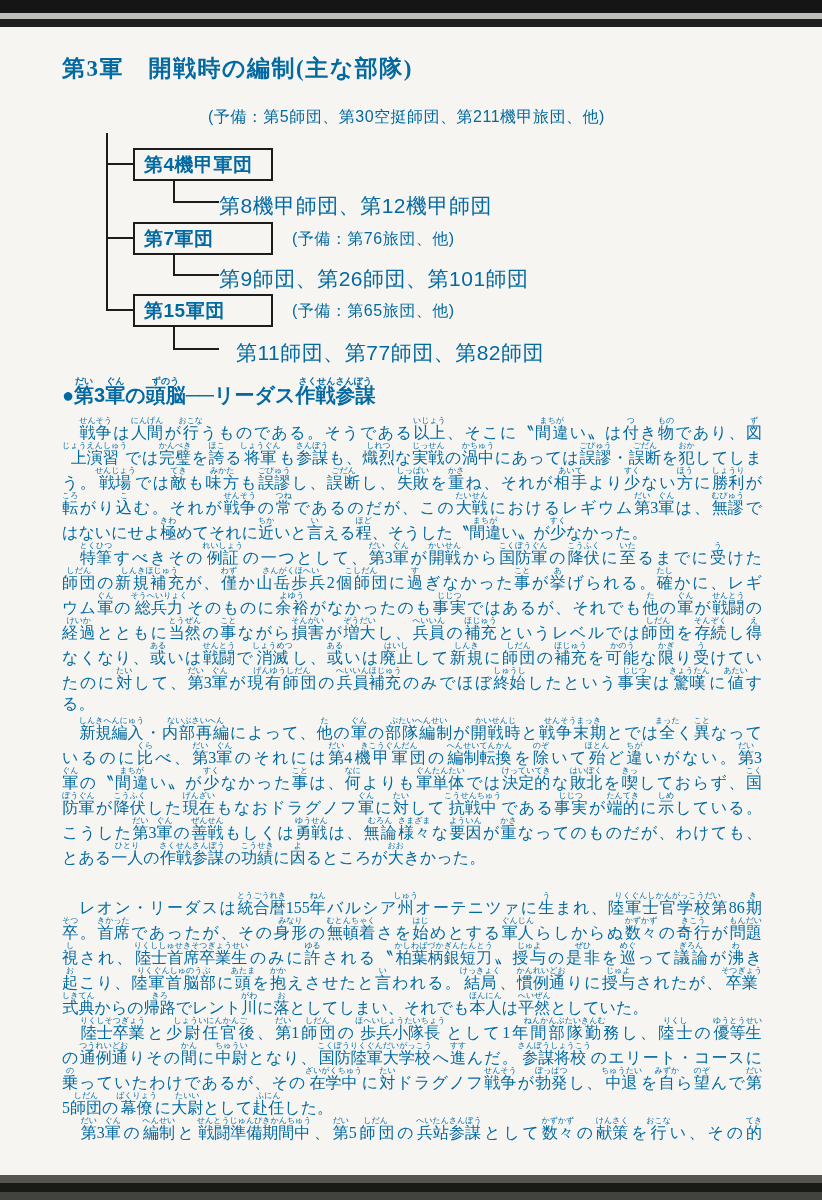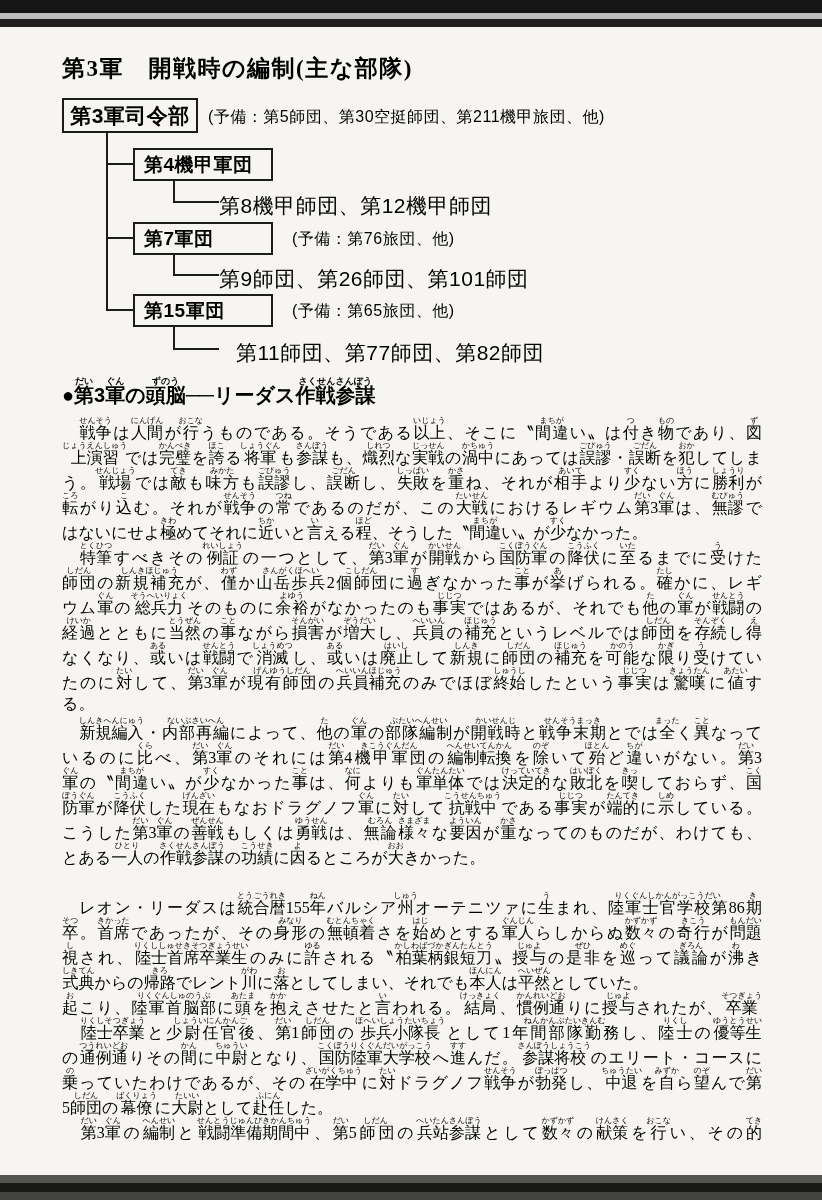--- a/index.html
+++ b/index.html
@@ -1,17 +1,17 @@
 <!DOCTYPE html>
 <html lang="ja"><head>
 <meta charset="utf-8">
 <style>
   html,body{margin:0;padding:0;background:#d9d8d5;}
   .page{position:relative;width:822px;height:1200px;margin:0 auto;background:#f6f5f1;overflow:hidden;
-        color:#000000;}
+        color:#0369a1;}
   .bar-top{position:absolute;left:0;top:0;width:100%;height:28px;
     background:linear-gradient(#151515 0 13px,#bdbdba 13px 19px,#1f1f1f 19px 27px,#f6f5f1 27px);}
   .bar-bottom{position:absolute;left:0;bottom:0;width:100%;height:27px;
     background:linear-gradient(#f6f5f1 0 2px,#55554f 2px 10px,#191917 10px 19px,#42423e 19px 27px);}
   .content{position:absolute;left:62px;top:54px;width:700px;}
 
   h1.title{margin:0;height:44px;font-family:"Liberation Serif",serif;font-size:23px;font-weight:bold;
     letter-spacing:1.5px;line-height:30px;}
 
   .chart{position:relative;height:264px;font-family:"Liberation Sans",sans-serif;}
@@ -38,23 +38,20 @@
 </head>
 <body>
 
 <div class="page">
   <div class="bar-top"></div>
 
   <div class="content">
     <h1 class="title">第3軍　開戦時の編制(主な部隊)</h1>
 
     <div class="chart">
-      <div class="obox root">
-        <span>第3軍司令部</span>
-      </div>
       <div class="note" style="left:146px;top:9px;">(予備：第5師団、第30空挺師団、第211機甲旅団、他)</div>
 
     <div class="conn" style="left:44px;top:35px;width:2px;height:178px;"></div>
         <div class="conn" style="left:44px;top:65px;width:27px;height:2px;"></div>
         <div class="obox child" style="top:50px;">第4機甲軍団</div>
         <div class="conn" style="left:111px;top:83px;width:2px;height:22px;"></div>
         <div class="conn" style="left:111px;top:103px;width:46px;height:2px;"></div>
         <div class="units" style="left:157px;top:94px;">第8機甲師団、第12機甲師団</div>
         <div class="conn" style="left:44px;top:139px;width:27px;height:2px;"></div>
         <div class="obox child" style="top:124px;">第7軍団</div>
@@ -94,22 +91,22 @@
           <div class="line">いるのに<ruby>比<rt>くら</rt></ruby>べ、<ruby>第<rt>だい</rt></ruby>3<ruby>軍<rt>ぐん</rt></ruby>のそれには<ruby>第<rt>だい</rt></ruby>4<ruby>機甲軍団<rt>きこうぐんだん</rt></ruby>の<ruby>編制転換<rt>へんせいてんかん</rt></ruby>を<ruby>除<rt>のぞ</rt></ruby>いて<ruby>殆<rt>ほとん</rt></ruby>ど<ruby>違<rt>ちが</rt></ruby>いがない。<ruby>第<rt>だい</rt></ruby>3</div>
           <div class="line"><ruby>軍<rt>ぐん</rt></ruby>の〝<ruby>間違<rt>まちが</rt></ruby>い〟が<ruby>少<rt>すく</rt></ruby>なかった<ruby>事<rt>こと</rt></ruby>は、<ruby>何<rt>なに</rt></ruby>よりも<ruby>軍単体<rt>ぐんたんたい</rt></ruby>では<ruby>決定的<rt>けっていてき</rt></ruby>な<ruby>敗北<rt>はいぼく</rt></ruby>を<ruby>喫<rt>きっ</rt></ruby>しておらず、<ruby>国<rt>こく</rt></ruby></div>
           <div class="line"><ruby>防軍<rt>ぼうぐん</rt></ruby>が<ruby>降伏<rt>こうふく</rt></ruby>した<ruby>現在<rt>げんざい</rt></ruby>もなおドラグノフ<ruby>軍<rt>ぐん</rt></ruby>に<ruby>対<rt>たい</rt></ruby>して<ruby>抗戦中<rt>こうせんちゅう</rt></ruby>である<ruby>事実<rt>じじつ</rt></ruby>が<ruby>端的<rt>たんてき</rt></ruby>に<ruby>示<rt>しめ</rt></ruby>している。</div>
           <div class="line">こうした<ruby>第<rt>だい</rt></ruby>3<ruby>軍<rt>ぐん</rt></ruby>の<ruby>善戦<rt>ぜんせん</rt></ruby>もしくは<ruby>勇戦<rt>ゆうせん</rt></ruby>は、<ruby>無論<rt>むろん</rt></ruby><ruby>様々<rt>さまざま</rt></ruby>な<ruby>要因<rt>よういん</rt></ruby>が<ruby>重<rt>かさ</rt></ruby>なってのものだが、わけても、</div>
           <div class="line end">とある<ruby>一人<rt>ひとり</rt></ruby>の<ruby>作戦参謀<rt>さくせんさんぼう</rt></ruby>の<ruby>功績<rt>こうせき</rt></ruby>に<ruby>因<rt>よ</rt></ruby>るところが<ruby>大<rt>おお</rt></ruby>きかった。</div>
         </div>
         <div class="para gap">
           <div class="line">　レオン・リーダスは<ruby>統合暦<rt>とうごうれき</rt></ruby>155<ruby>年<rt>ねん</rt></ruby>バルシア<ruby>州<rt>しゅう</rt></ruby>オーテニツァに<ruby>生<rt>う</rt></ruby>まれ、<ruby>陸軍士官学校第<rt>りくぐんしかんがっこうだい</rt></ruby>86<ruby>期<rt>き</rt></ruby></div>
           <div class="line"><ruby>卒<rt>そつ</rt></ruby>。<ruby>首席<rt>きかった</rt></ruby>であったが、その<ruby>身形<rt>みなり</rt></ruby>の<ruby>無頓着<rt>むとんちゃく</rt></ruby>さを<ruby>始<rt>はじ</rt></ruby>めとする<ruby>軍人<rt>ぐんじん</rt></ruby>らしからぬ<ruby>数々<rt>かずかず</rt></ruby>の<ruby>奇行<rt>きこう</rt></ruby>が<ruby>問題<rt>もんだい</rt></ruby></div>
           <div class="line"><ruby>視<rt>し</rt></ruby>され、<ruby>陸士首席卒業生<rt>りくししゅせきそつぎょうせい</rt></ruby>のみに<ruby>許<rt>ゆる</rt></ruby>される〝<ruby>柏葉柄銀短刀<rt>かしわばづかぎんたんとう</rt></ruby>〟<ruby>授与<rt>じゅよ</rt></ruby>の<ruby>是非<rt>ぜひ</rt></ruby>を<ruby>巡<rt>めぐ</rt></ruby>って<ruby>議論<rt>ぎろん</rt></ruby>が<ruby>沸<rt>わ</rt></ruby>き</div>
+          <div class="line"><ruby>起<rt>お</rt></ruby>こり、<ruby>陸軍首脳部<rt>りくぐんしゅのうぶ</rt></ruby>に<ruby>頭<rt>あたま</rt></ruby>を<ruby>抱<rt>かか</rt></ruby>えさせたと<ruby>言<rt>い</rt></ruby>われる。<ruby>結局<rt>けっきょく</rt></ruby>、<ruby>慣例通<rt>かんれいどお</rt></ruby>りに<ruby>授与<rt>じゅよ</rt></ruby>されたが、<ruby>卒業<rt>そつぎょう</rt></ruby></div>
           <div class="line end"><ruby>式典<rt>しきてん</rt></ruby>からの<ruby>帰路<rt>きろ</rt></ruby>でレント<ruby>川<rt>がわ</rt></ruby>に<ruby>落<rt>お</rt></ruby>としてしまい、それでも<ruby>本人<rt>ほんにん</rt></ruby>は<ruby>平然<rt>へいぜん</rt></ruby>としていた。</div>
-          <div class="line"><ruby>起<rt>お</rt></ruby>こり、<ruby>陸軍首脳部<rt>りくぐんしゅのうぶ</rt></ruby>に<ruby>頭<rt>あたま</rt></ruby>を<ruby>抱<rt>かか</rt></ruby>えさせたと<ruby>言<rt>い</rt></ruby>われる。<ruby>結局<rt>けっきょく</rt></ruby>、<ruby>慣例通<rt>かんれいどお</rt></ruby>りに<ruby>授与<rt>じゅよ</rt></ruby>されたが、<ruby>卒業<rt>そつぎょう</rt></ruby></div>
         </div>
         <div class="para">
           <div class="line">　<ruby>陸士卒業<rt>りくしそつぎょう</rt></ruby>と<ruby>少尉任官後<rt>しょういにんかんご</rt></ruby>、<ruby>第<rt>だい</rt></ruby>1<ruby>師団<rt>しだん</rt></ruby>の<ruby>歩兵小隊長<rt>ほへいしょうたいちょう</rt></ruby>として1<ruby>年間部隊勤務<rt>ねんかんぶたいきんむ</rt></ruby>し、<ruby>陸士<rt>りくし</rt></ruby>の<ruby>優等生<rt>ゆうとうせい</rt></ruby></div>
           <div class="line">の<ruby>通例通<rt>つうれいどお</rt></ruby>りその<ruby>間<rt>かん</rt></ruby>に<ruby>中尉<rt>ちゅうい</rt></ruby>となり、<ruby>国防陸軍大学校<rt>こくぼうりくぐんだいがっこう</rt></ruby>へ<ruby>進<rt>すす</rt></ruby>んだ。<ruby>参謀将校<rt>さんぼうしょうこう</rt></ruby>のエリート・コースに</div>
           <div class="line"><ruby>乗<rt>の</rt></ruby>っていたわけであるが、その<ruby>在学中<rt>ざいがくちゅう</rt></ruby>に<ruby>対<rt>たい</rt></ruby>ドラグノフ<ruby>戦争<rt>せんそう</rt></ruby>が<ruby>勃発<rt>ぼっぱつ</rt></ruby>し、<ruby>中退<rt>ちゅうたい</rt></ruby>を<ruby>自<rt>みずか</rt></ruby>ら<ruby>望<rt>のぞ</rt></ruby>んで<ruby>第<rt>だい</rt></ruby></div>
           <div class="line end">5<ruby>師団<rt>しだん</rt></ruby>の<ruby>幕僚<rt>ばくりょう</rt></ruby>に<ruby>大尉<rt>たいい</rt></ruby>として<ruby>赴任<rt>ふにん</rt></ruby>した。</div>
         </div>
         <div class="para">
           <div class="line">　<ruby>第<rt>だい</rt></ruby>3<ruby>軍<rt>ぐん</rt></ruby>の<ruby>編制<rt>へんせい</rt></ruby>と<ruby>戦闘準備期間中<rt>せんとうじゅんびきかんちゅう</rt></ruby>、<ruby>第<rt>だい</rt></ruby>5<ruby>師団<rt>しだん</rt></ruby>の<ruby>兵站参謀<rt>へいたんさんぼう</rt></ruby>として<ruby>数々<rt>かずかず</rt></ruby>の<ruby>献策<rt>けんさく</rt></ruby>を<ruby>行<rt>おこな</rt></ruby>い、その<ruby>的<rt>てき</rt></ruby></div>
         </div>

